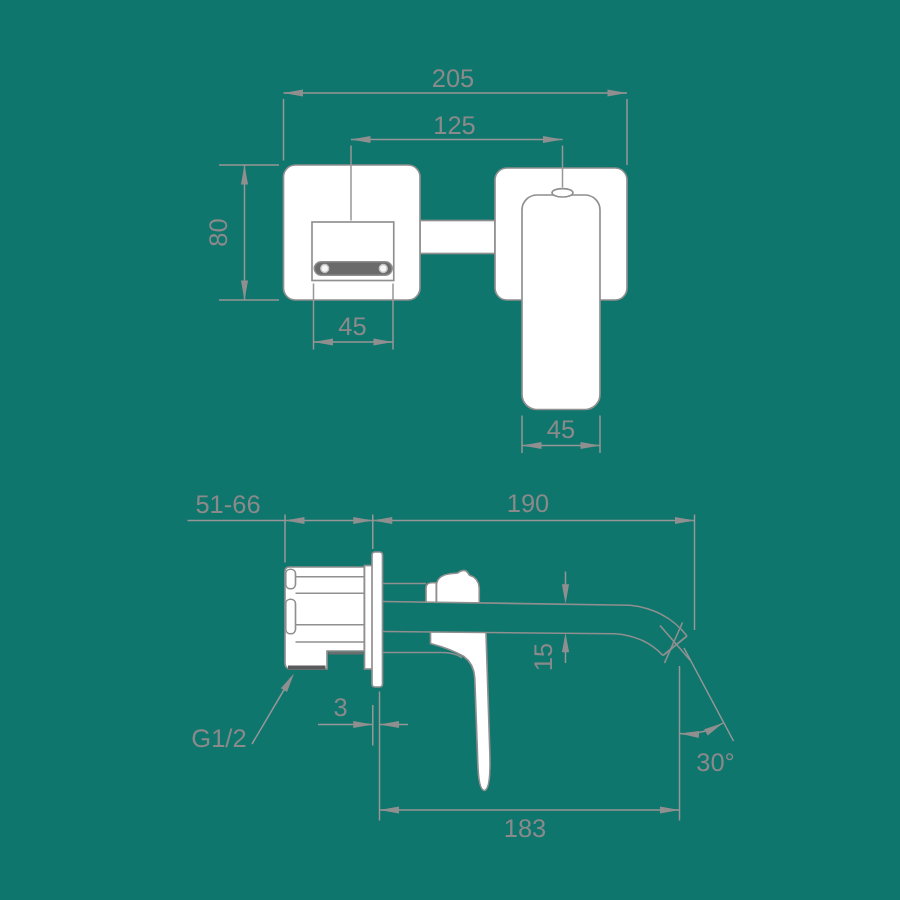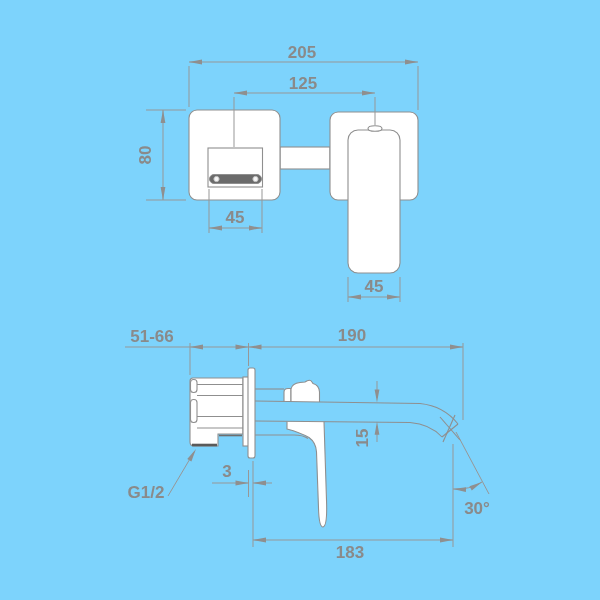--- a/index.html
+++ b/index.html
@@ -1,17 +1,17 @@
 <!DOCTYPE html>
 <html><head>
 <meta charset="utf-8">
 <style>
   html,body{margin:0;padding:0;background:#ffffff;}
-  .canvas{position:relative;width:600px;height:600px;background:#7dd3fc;overflow:hidden;
-          font-family:"Liberation Sans", sans-serif;font-weight:bold;}
+  .canvas{position:relative;width:600px;height:600px;background:#0f766e;overflow:hidden;
+          font-family:"Liberation Sans", sans-serif;}
   svg text{font-family:"Liberation Sans", sans-serif;font-size:17px;fill:#8a8a8a;}
   .s   {stroke:#8f8f8f;stroke-width:1.1;fill:none;}
   .sw  {stroke:#8f8f8f;stroke-width:1.1;fill:#ffffff;}
   .thin{stroke:#979797;stroke-width:1;fill:none;}
   .arr {fill:#8f8f8f;stroke:none;}
   .dark{stroke:#5a5a5a;stroke-width:2.6;fill:none;}
   .dark2{stroke:#6d6d6d;stroke-width:1.6;fill:none;}
   .slot{fill:#6b6b6b;stroke:#8f8f8f;stroke-width:1;}
   .screw{fill:#f6f6f6;stroke:#c2c2c2;stroke-width:1;}
 </style>

